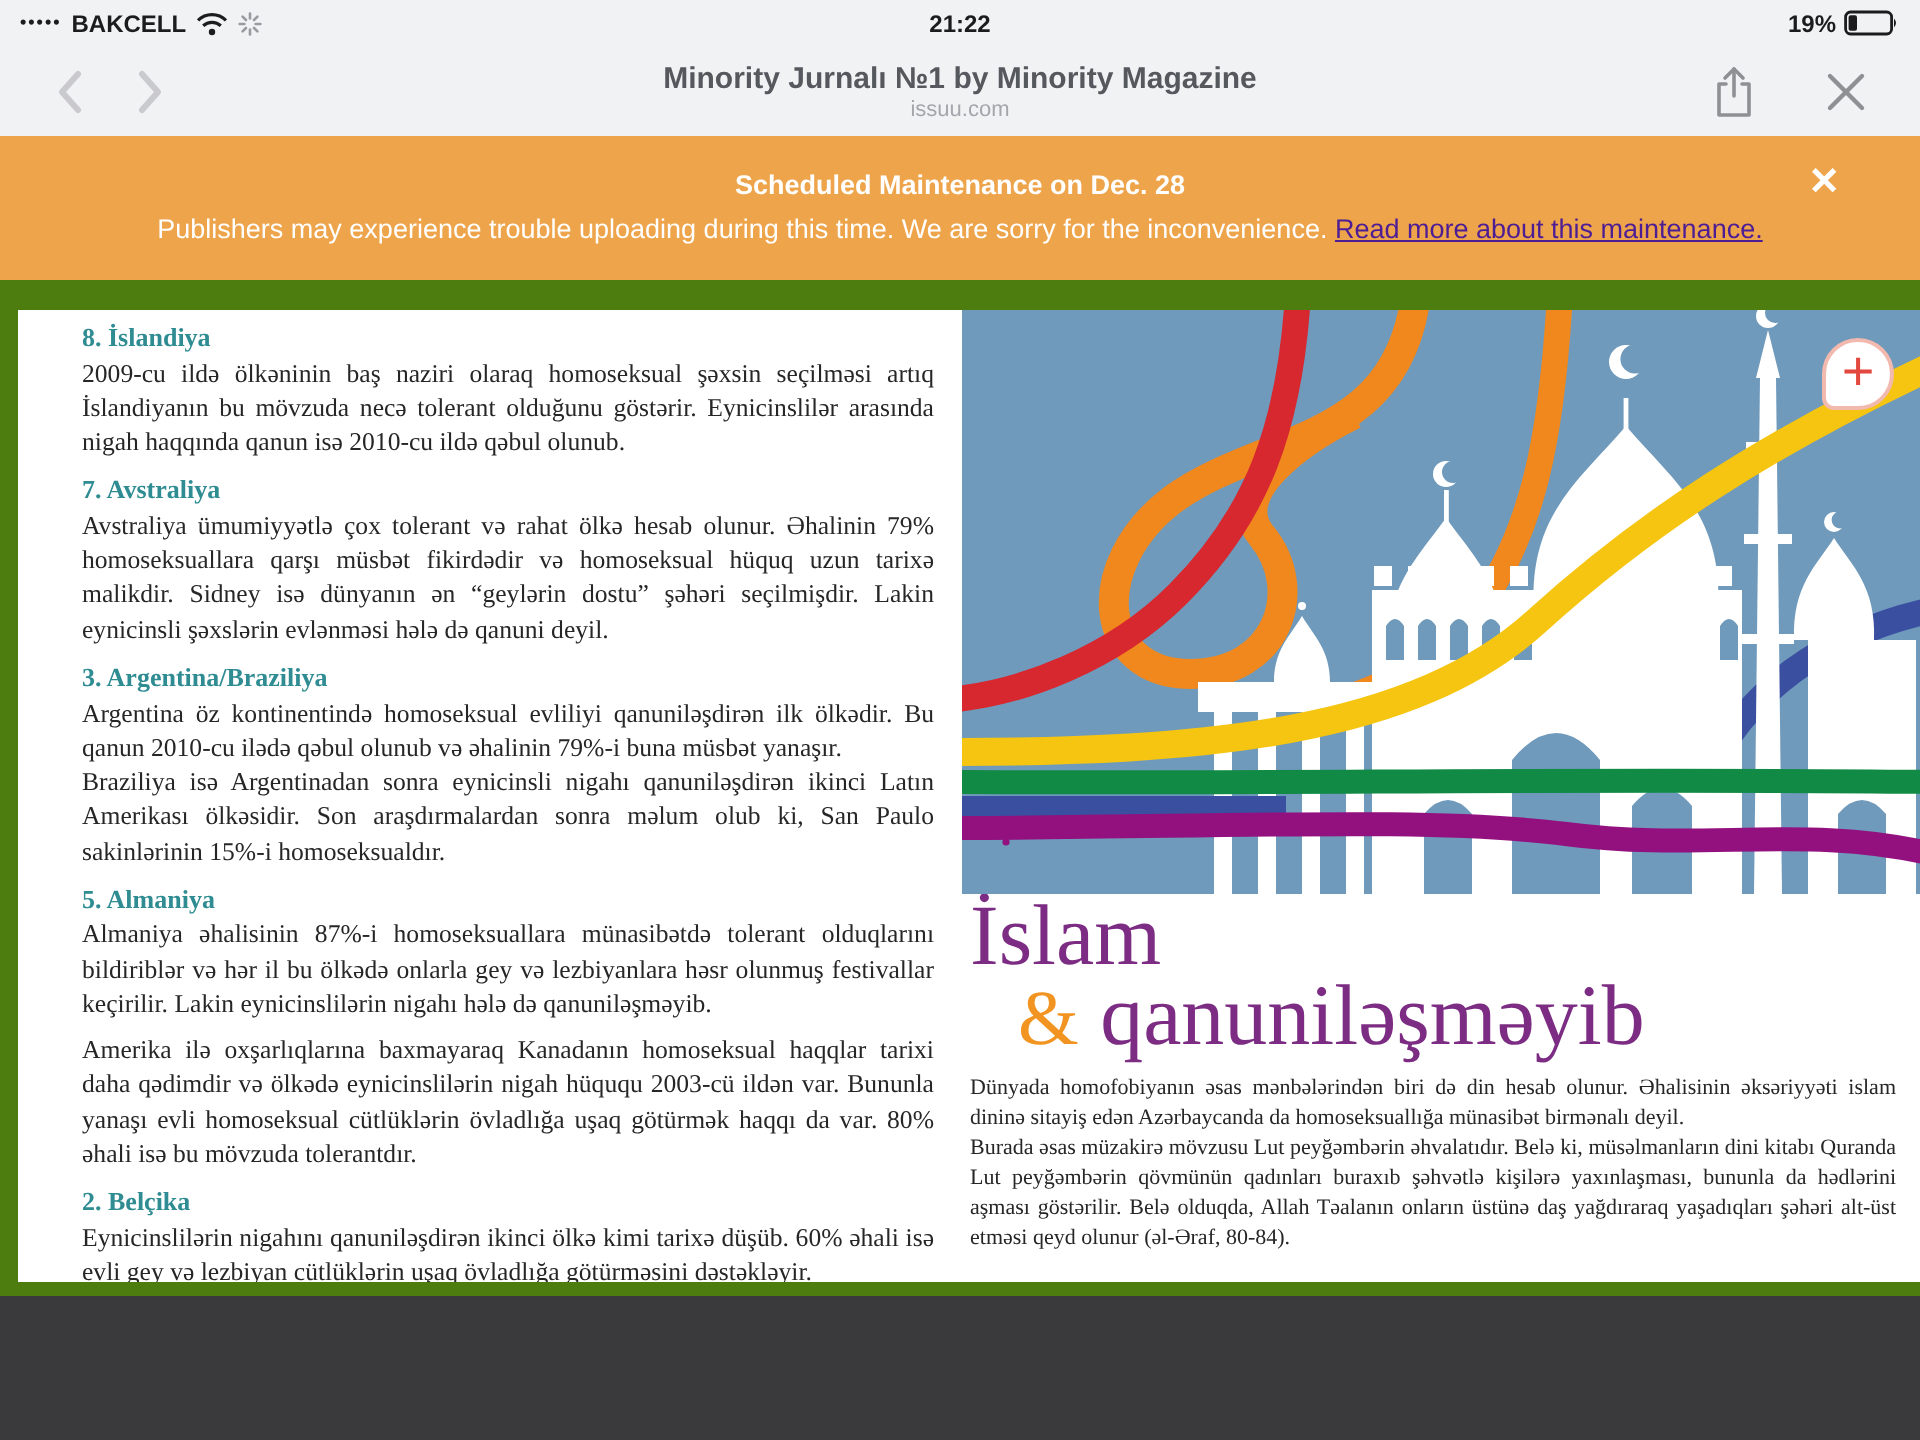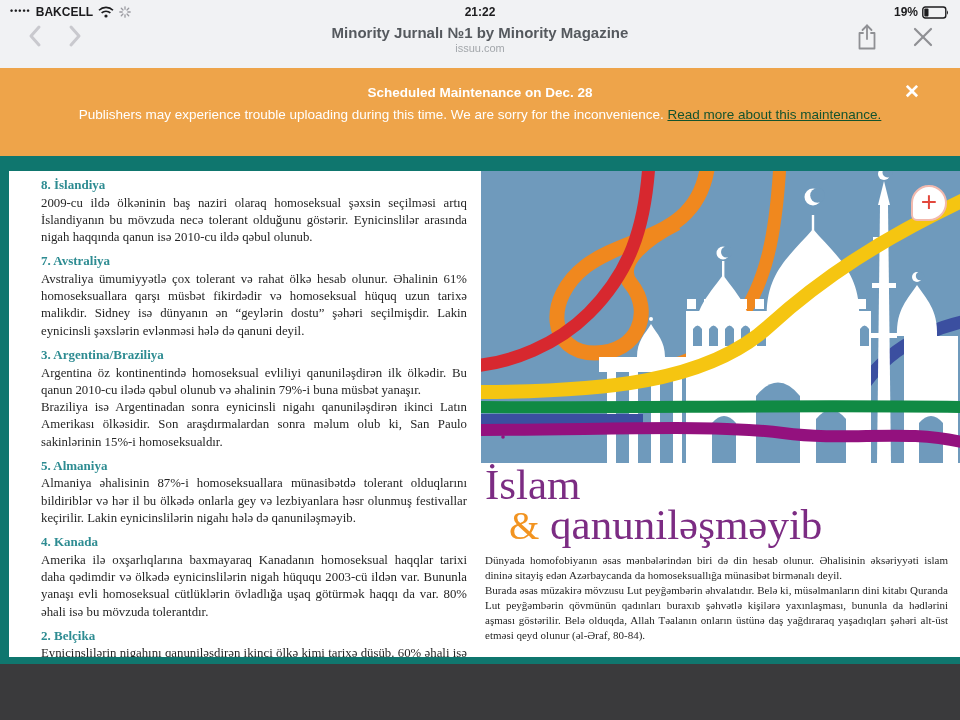--- a/index.html
+++ b/index.html
@@ -5,41 +5,41 @@
   * { margin:0; padding:0; box-sizing:border-box; }
   html,body { width:960px; height:720px; overflow:hidden; background:#3a3a3c;
               font-family:"Liberation Sans", sans-serif; }
 
   
   .status-bar { height:24px; background:#f1f2f4; display:flex; align-items:center;
                 padding:0 10px; font-size:12px; font-weight:bold; color:#1c1c1e; position:relative; }
   .sb-left { display:flex; align-items:center; gap:5px; }
   .signal-dots { letter-spacing:1px; font-size:9px; position:relative; top:-1px; }
   .sb-time { position:absolute; left:0; right:0; text-align:center; }
-  .sb-right { margin-left:auto; display:flex; align-items:center; gap:4px; z-index:2; }
-
-  
-  .nav-bar { height:44px; background:#f1f2f4; display:flex; align-items:flex-start; position:relative; }
+  .sb-right { margin-left:auto; display:flex; align-items:flex-start; gap:4px; z-index:2; }
+
+  
+  .nav-bar { height:44px; background:#f1f2f4; display:flex; align-items:center; position:relative; }
   .nav-chevrons { display:flex; gap:26px; margin-left:28px; }
   .nav-center { position:absolute; left:0; right:0; text-align:center; pointer-events:none; }
   .nav-title { font-size:15px; font-weight:bold; color:#55595e; }
   .nav-sub { font-size:11px; color:#a3a7ab; margin-top:1px; }
   .nav-right { margin-left:auto; display:flex; align-items:center; gap:34px; margin-right:26px; z-index:2; }
 
   
-  .banner { height:88px; background:#eea44a; color:#fff; position:relative;
+  .banner { height:72px; background:#eea44a; color:#fff; position:relative;
             text-align:center; padding-top:17px; }
   .banner-title { font-size:13.5px; font-weight:bold; }
   .banner-msg { font-size:13.5px; margin-top:7px; }
-  .banner-msg a { color:#14532d; text-decoration:underline; cursor:pointer; }
+  .banner-msg a { color:#4c1d95; text-decoration:underline; cursor:pointer; }
   .banner-close { position:absolute; right:40px; top:14px; font-size:19px; font-weight:bold;
                   color:#fff; cursor:pointer; line-height:1; }
 
   
-  .viewer { position:relative; height:508px; background:#0f766e; }
+  .viewer { position:relative; height:508px; background:#4d7c0f; }
   .page { position:absolute; left:9px; top:15px; right:0; bottom:7px; background:#ffffff;
           display:flex; overflow:hidden; }
 
   
   .left-col { width:472px; padding:5px 14px 0 32px;
               font-family:"Liberation Serif", serif; font-size:12.8px; line-height:1.35;
               color:#262626; text-align:justify; }
   .sec { margin-bottom:6px; }
   .sec h3 { font-size:13px; color:#2e8c92; margin-bottom:1px; font-weight:bold; }
   .sec p { white-space:pre-line; }
@@ -140,33 +140,32 @@
 <div class="viewer">
   <div class="page">
 
     <div class="left-col">
       <div class="sec">
         <h3>8. İslandiya</h3>
         <p>2009-cu ildə ölkəninin baş naziri olaraq homoseksual şəxsin seçilməsi artıq İslandiyanın bu mövzuda necə tolerant olduğunu göstərir. Eynicinslilər arasında nigah haqqında qanun isə 2010-cu ildə qəbul olunub.</p>
       </div>
       <div class="sec">
         <h3>7. Avstraliya</h3>
-        <p>Avstraliya ümumiyyətlə çox tolerant və rahat ölkə hesab olunur. Əhalinin 61% homoseksuallara qarşı müsbət fikirdədir və homoseksual hüquq uzun tarixə malikdir. Sidney isə dünyanın ən “geylərin dostu” şəhəri seçilmişdir. Lakin eynicinsli şəxslərin evlənməsi hələ də qanuni deyil.</p>
+        <p>Avstraliya ümumiyyətlə çox tolerant və rahat ölkə hesab olunur. Əhalinin 79% homoseksuallara qarşı müsbət fikirdədir və homoseksual hüquq uzun tarixə malikdir. Sidney isə dünyanın ən “geylərin dostu” şəhəri seçilmişdir. Lakin eynicinsli şəxslərin evlənməsi hələ də qanuni deyil.</p>
       </div>
       <div class="sec">
         <h3>3. Argentina/Braziliya</h3>
         <p>Argentina öz kontinentində homoseksual evliliyi qanuniləşdirən ilk ölkədir. Bu qanun 2010-cu ilədə qəbul olunub və əhalinin 79%-i buna müsbət yanaşır.
 Braziliya isə Argentinadan sonra eynicinsli nigahı qanuniləşdirən ikinci Latın Amerikası ölkəsidir. Son araşdırmalardan sonra məlum olub ki, San Paulo sakinlərinin 15%-i homoseksualdır.</p>
       </div>
       <div class="sec">
         <h3>5. Almaniya</h3>
         <p>Almaniya əhalisinin 87%-i homoseksuallara münasibətdə tolerant olduqlarını bildiriblər və hər il bu ölkədə onlarla gey və lezbiyanlara həsr olunmuş festivallar keçirilir. Lakin eynicinslilərin nigahı hələ də qanuniləşməyib.</p>
       </div>
       <div class="sec">
-        <h3>4. Kanada</h3>
         <p>Amerika ilə oxşarlıqlarına baxmayaraq Kanadanın homoseksual haqqlar tarixi daha qədimdir və ölkədə eynicinslilərin nigah hüququ 2003-cü ildən var. Bununla yanaşı evli homoseksual cütlüklərin övladlığa uşaq götürmək haqqı da var. 80% əhali isə bu mövzuda tolerantdır.</p>
       </div>
       <div class="sec">
         <h3>2. Belçika</h3>
         <p>Eynicinslilərin nigahını qanuniləşdirən ikinci ölkə kimi tarixə düşüb. 60% əhali isə evli gey və lezbiyan cütlüklərin uşaq övladlığa götürməsini dəstəkləyir.</p>
       </div>
 
     </div>
 
     <div class="right-col">

